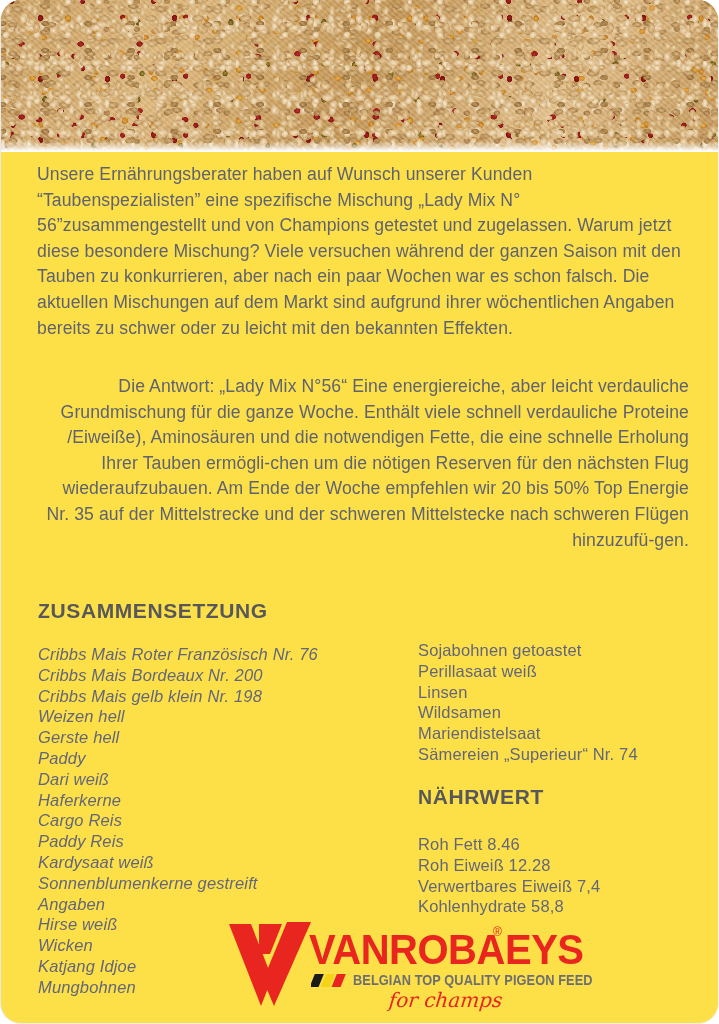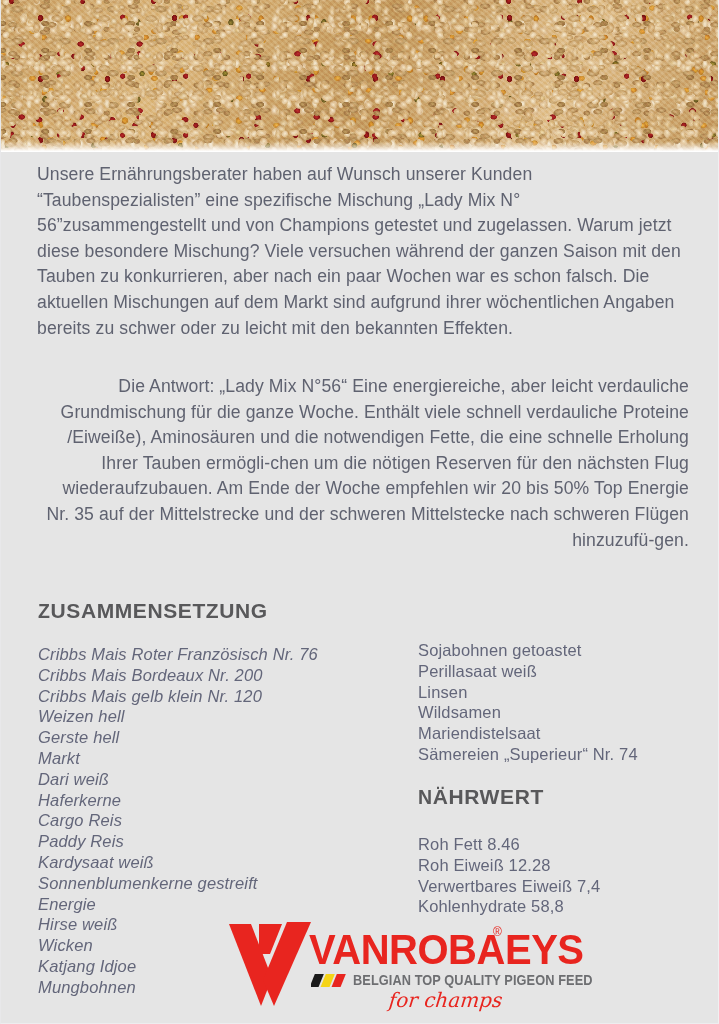--- a/index.html
+++ b/index.html
@@ -7,26 +7,27 @@
     padding: 0;
     background: #ffffff;
   }
   body {
     font-family: "Liberation Sans", sans-serif;
   }
   .page {
     position: relative;
     width: 719px;
     height: 1024px;
-    background: #e5e5e5;
+    background: #fde047;
     overflow: hidden;
     box-sizing: border-box;
     border-left: 1px solid #e8e8ea;
     border-right: 1px solid #f0f0f2;
     border-bottom: 1px solid #ededef;
+    border-radius: 21px;
   }
 
   
   .hero {
     position: absolute;
     left: 0; top: 0;
     width: 719px;
     height: 152px;
     overflow: hidden;
     background: #c99c61;
@@ -279,31 +280,31 @@
 
     <p class="para para-2">Die Antwort: „Lady Mix N°56“ Eine energiereiche, aber leicht verdauliche Grundmischung für die ganze Woche. Enthält viele schnell verdauliche Proteine /Eiweiße), Aminosäuren und die notwendigen Fette, die eine schnelle Erholung Ihrer Tauben ermögli-chen um die nötigen Reserven für den nächsten Flug wiederaufzubauen. Am Ende der Woche empfehlen wir 20 bis 50% Top Energie Nr. 35 auf der Mittelstrecke und der schweren Mittelstecke nach schweren Flügen hinzuzufü-gen.</p>
 
     <div class="section-head" id="zusammensetzung-heading">
       <span class="cap">Z</span><span class="rest">USAMMENSETZUNG</span>
     </div>
 
     <ul class="item-list" id="left-ingredients">
       <li>Cribbs Mais Roter Französisch Nr. 76</li>
       <li>Cribbs Mais Bordeaux Nr. 200</li>
-      <li>Cribbs Mais gelb klein Nr. 120</li>
+      <li>Cribbs Mais gelb klein Nr. 198</li>
       <li>Weizen hell</li>
       <li>Gerste hell</li>
-      <li>Markt</li>
+      <li>Paddy</li>
       <li>Dari weiß</li>
       <li>Haferkerne</li>
       <li>Cargo Reis</li>
       <li>Paddy Reis</li>
       <li>Kardysaat weiß</li>
       <li>Sonnenblumenkerne gestreift</li>
-      <li>Energie</li>
+      <li>Angaben</li>
       <li>Hirse weiß</li>
       <li>Wicken</li>
       <li>Katjang Idjoe</li>
       <li>Mungbohnen</li>
     </ul>
 
     <ul class="item-list" id="right-ingredients">
       <li>Sojabohnen getoastet</li>
       <li>Perillasaat weiß</li>
       <li>Linsen</li>

